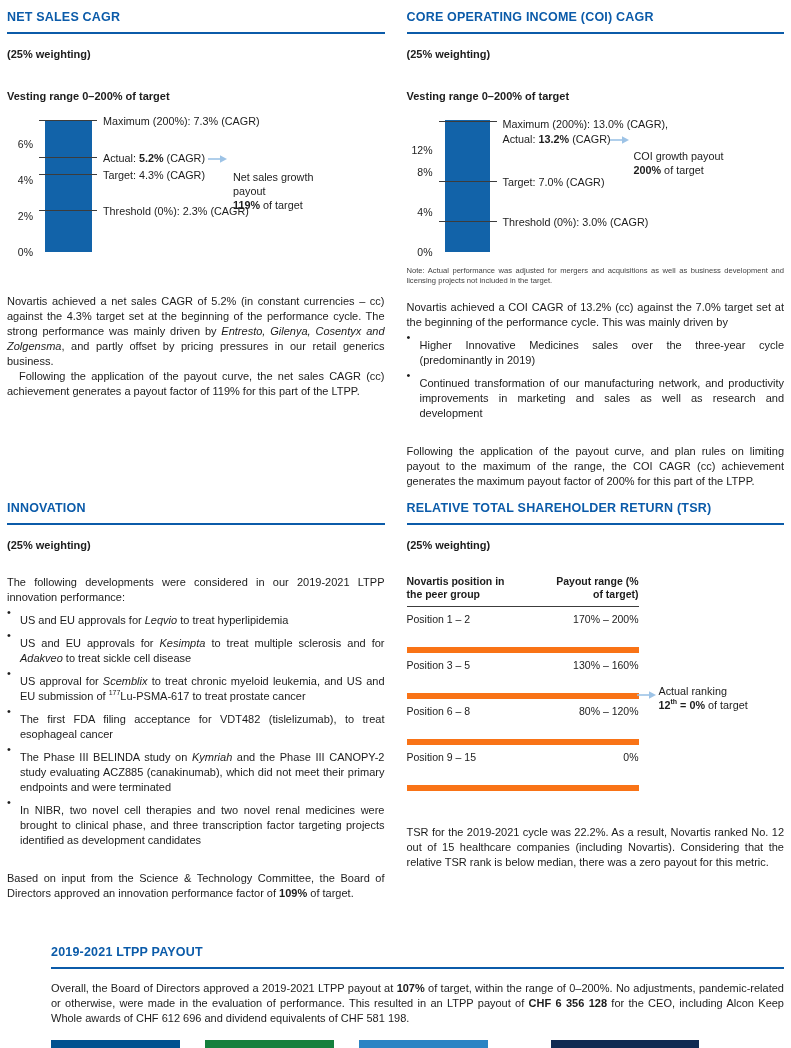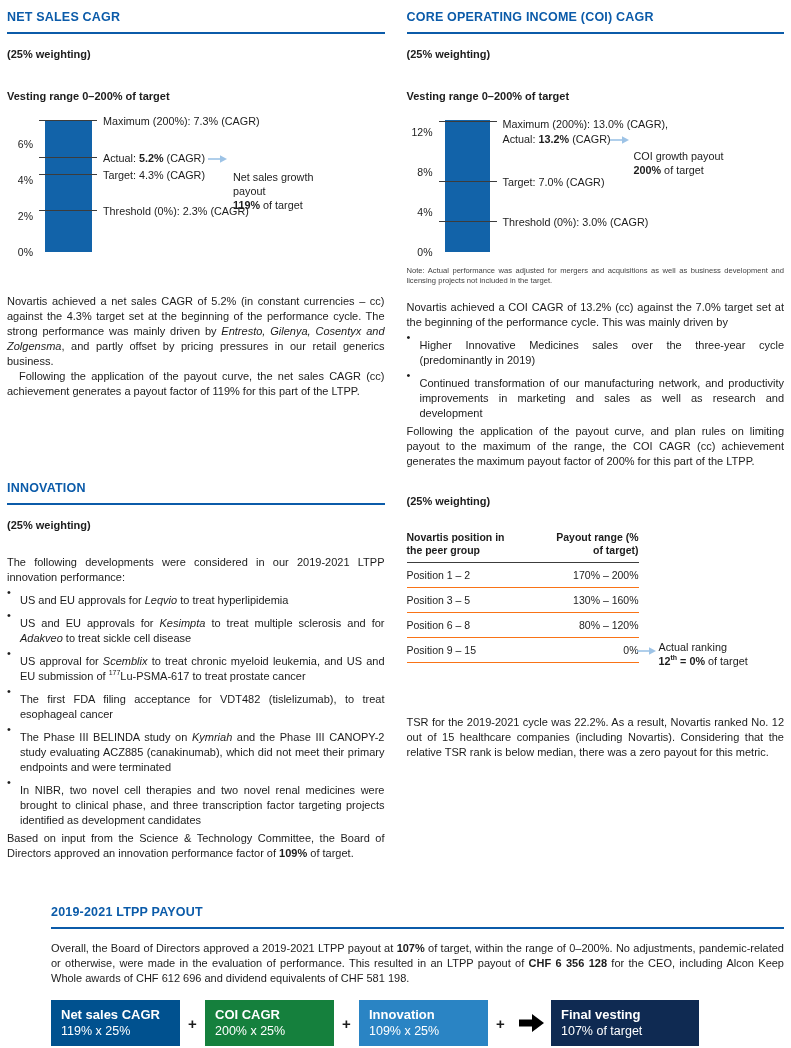--- a/index.html
+++ b/index.html
@@ -29,34 +29,34 @@
   .small-arrow { position:absolute; }
   .bold { font-weight:700; } .italic { font-style:italic; }
   sup { font-size:7px; line-height:0; }
 
   .note { font-size:7.6px; line-height:10px; color:#3f3f3f; margin-top:6px; text-align:justify; }
 
   .para { text-align:justify; }
   .para.first { margin-top:34px; }
   .para.after-note { margin-top:14px; }
   .para.indent { text-indent:12px; }
-  .para.closing { margin-top:3px; }
+  .para.closing { margin-top:23px; }
   .para.intro { margin-top:22px; }
 
   .bullet { display:flex; text-align:justify; }
   .bullet .dot { width:13px; flex:none; }
   .bullet .bt { flex:1;margin-top:8px; }
 
   
   .tsr-wrap { position:relative; margin-top:22px; min-height:150px; }
   .tsr-table { width:232px; font-size:10.5px; line-height:13px; }
   .t-head { display:flex; justify-content:space-between; font-weight:700; padding-bottom:5px; border-bottom:1px solid #3c3c3c; }
   .t-head .hl { width:115px; }
   .t-head .hr { width:95px; text-align:right; }
-  .t-row { display:flex; justify-content:space-between; padding:6px 0 5px; border-bottom:1px solid #f97316; }
+  .t-row { display:flex; justify-content:space-between; padding:6px 0 21px; border-bottom:6px solid #f97316; }
   .t-row .cr { text-align:right; }
   .tsr-note { position:absolute; left:252px; top:109px; font-size:10.8px; line-height:14px; white-space:nowrap; }
   .tsr-note-arrow { position:absolute; left:230px; top:115px; }
   .tsr-para { margin-top:34px; }
 
   
   .payout-section { margin-top:44px;margin-left:44px; }
   .payout-para { margin-top:12px; text-align:justify; }
   .boxes { display:flex; align-items:center; margin-top:14px; height:46px; }
   .pbox { height:46px; color:#fff; padding:6px 10px; display:flex; flex-direction:column; justify-content:center; }
@@ -104,21 +104,21 @@
       <div class="para first"><span>Novartis achieved a net sales CAGR of 5.2% (in constant currencies – cc) against the 4.3% target set at the beginning of the performance cycle. The strong performance was mainly driven by </span><span class="italic">Entresto, Gilenya, Cosentyx and Zolgensma</span><span>, and partly offset by pricing pressures in our retail generics business.</span></div>
       <div class="para indent"><span>Following the application of the payout curve, the net sales CAGR (cc) achievement generates a payout factor of 119% for this part of the LTPP.</span></div>
     </section>
 
     <section>
       <h2 class="sec-title">CORE OPERATING INCOME (COI) CAGR</h2>
       <div class="weighting">(25% weighting)</div>
       <div class="vesting">Vesting range 0–200% of target</div>
 
       <div class="chart">
-        <span class="ytick" style="bottom:122px">12%</span>
+        <span class="ytick" style="bottom:104px">12%</span>
         <span class="ytick" style="bottom:82px">8%</span>
         <span class="ytick" style="bottom:42px">4%</span>
         <span class="ytick" style="bottom:2px">0%</span>
         <div class="bar" style="height:132px; width:45px"></div>
         <div class="gline" style="bottom:138px"></div>
         <div class="gline" style="bottom:78px"></div>
         <div class="gline" style="bottom:38px"></div>
         <div class="clabel" style="bottom:130px">Maximum (200%): 13.0% (CAGR),</div>
         <div class="clabel" style="bottom:115px"><span>Actual: </span><span class="bold">13.2%</span><span> (CAGR)</span></div>
         <div class="clabel" style="bottom:72px">Target: 7.0% (CAGR)</div>
@@ -177,20 +177,21 @@
         </div>
       <div class="bullet">
           <span class="dot">•</span>
           <div class="bt"><span>In NIBR, two novel cell therapies and two novel renal medicines were brought to clinical phase, and three transcription factor targeting projects identified as development candidates</span></div>
         </div>
 
       <div class="para closing"><span>Based on input from the Science &amp; Technology Committee, the Board of Directors approved an innovation performance factor of </span><span class="bold">109%</span><span> of target.</span></div>
     </section>
 
     <section>
+      <h2 class="sec-title">RELATIVE TOTAL SHAREHOLDER RETURN (TSR)</h2>
       <div class="weighting">(25% weighting)</div>
 
       <div class="tsr-wrap">
         <div class="tsr-table">
           <div class="t-head">
             <div class="hl">Novartis position in the peer group</div>
             <div class="hr">Payout range (% of target)</div>
           </div>
           <div class="t-row">
             <div class="cl">Position 1 – 2</div>

